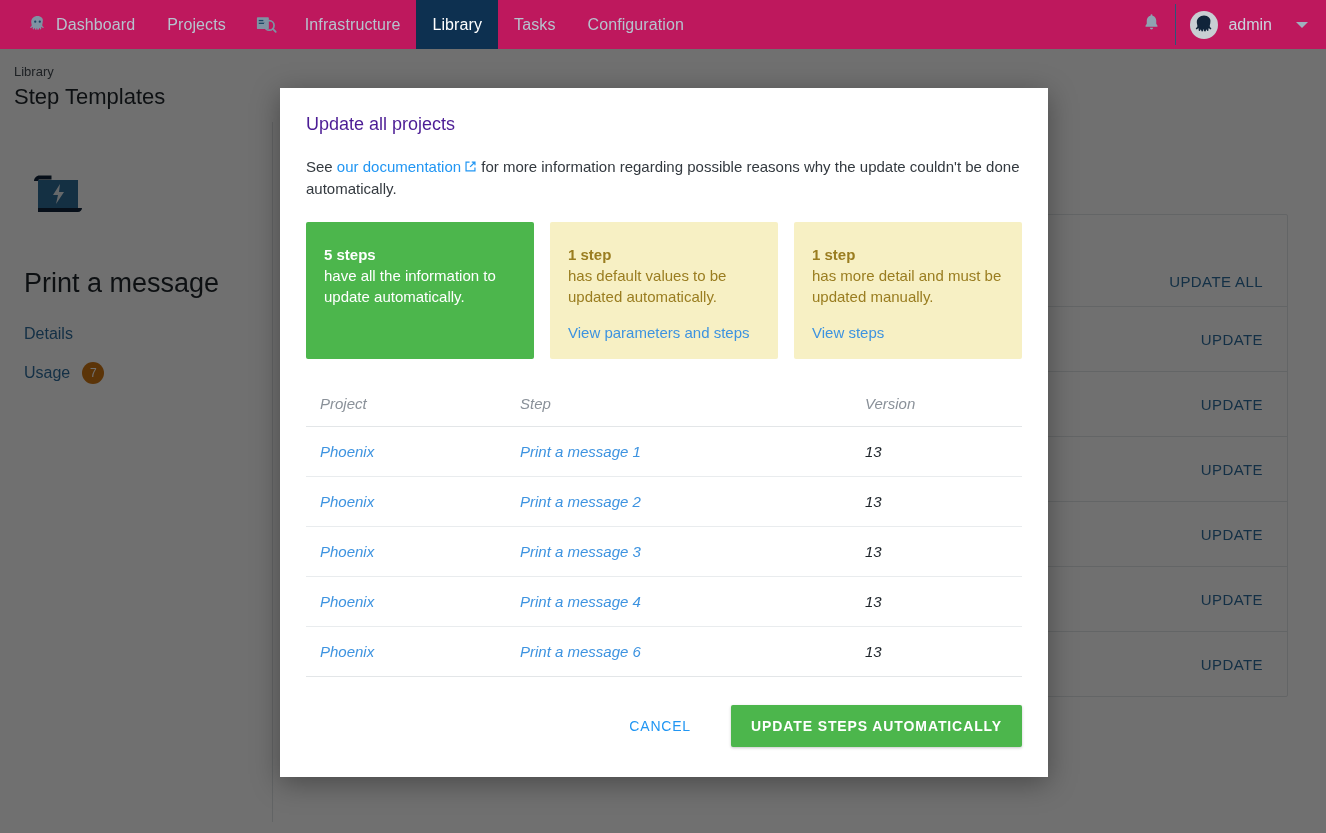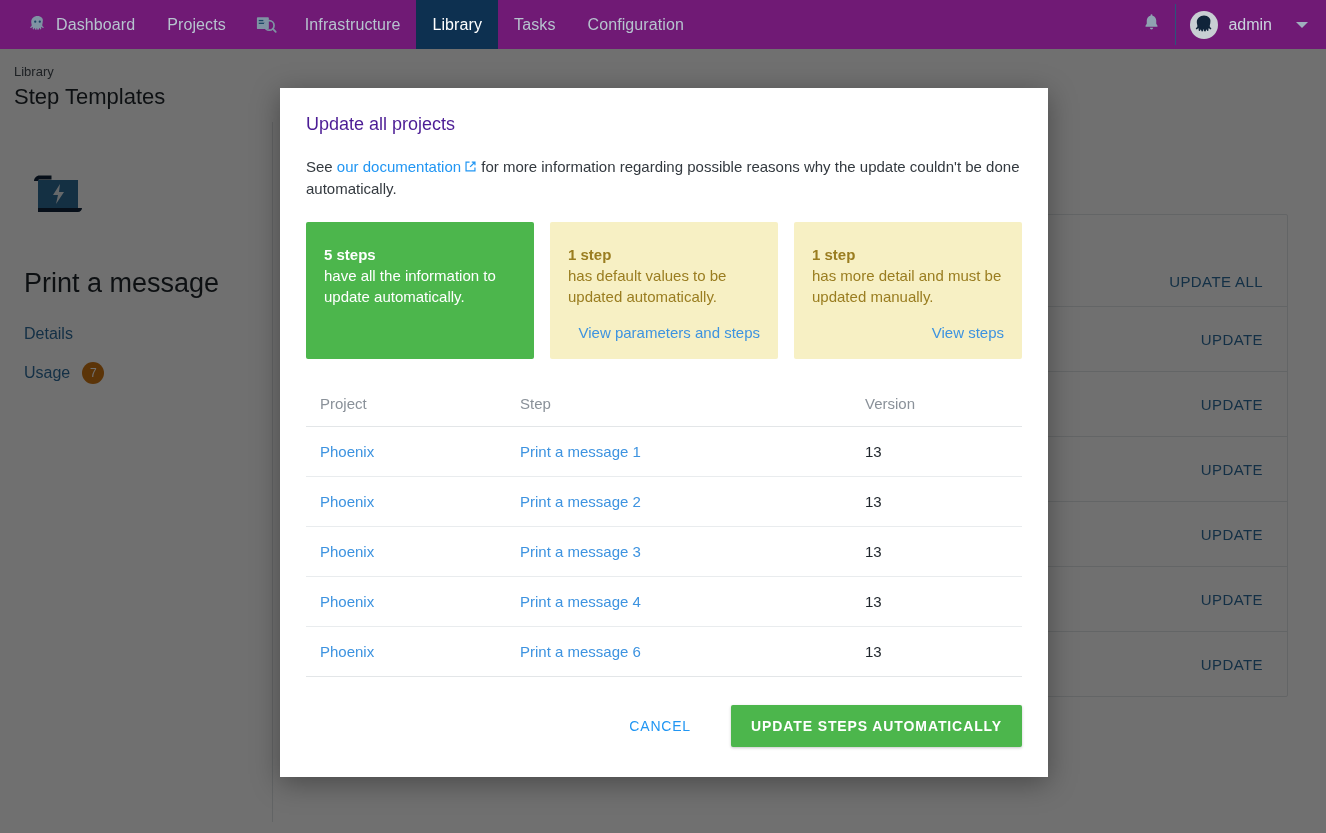--- a/index.html
+++ b/index.html
@@ -20,21 +20,21 @@
     height: 833px;
     overflow: hidden;
   }
 
   
   .topnav {
     position: absolute;
     top: 0; left: 0;
     width: 1326px;
     height: 49px;
-    background: #701a75;
+    background: #be185d;
     display: flex;
     align-items: stretch;
     z-index: 5;
   }
   .nav-left {
     display: flex;
     align-items: stretch;
     padding-left: 12px;
   }
   .nav-item {
@@ -291,25 +291,25 @@
   .card-text {
     font-size: 15px;
     line-height: 21px;
   }
   .card .card-link {
     display: block;
     margin-top: 17px;
     font-size: 15px;
     color: #3d93e0;
     cursor: pointer;
-    text-align: right;
   }
 
   .table {
     margin-top: 24px;
+    font-style: italic;
   }
   .t-head {
     display: flex;
     padding: 12px 14px 14px 14px;
     border-bottom: 1px solid #e3e6e8;
     font-size: 15px;
     color: #8a9199;
   }
   .t-row {
     display: flex;

